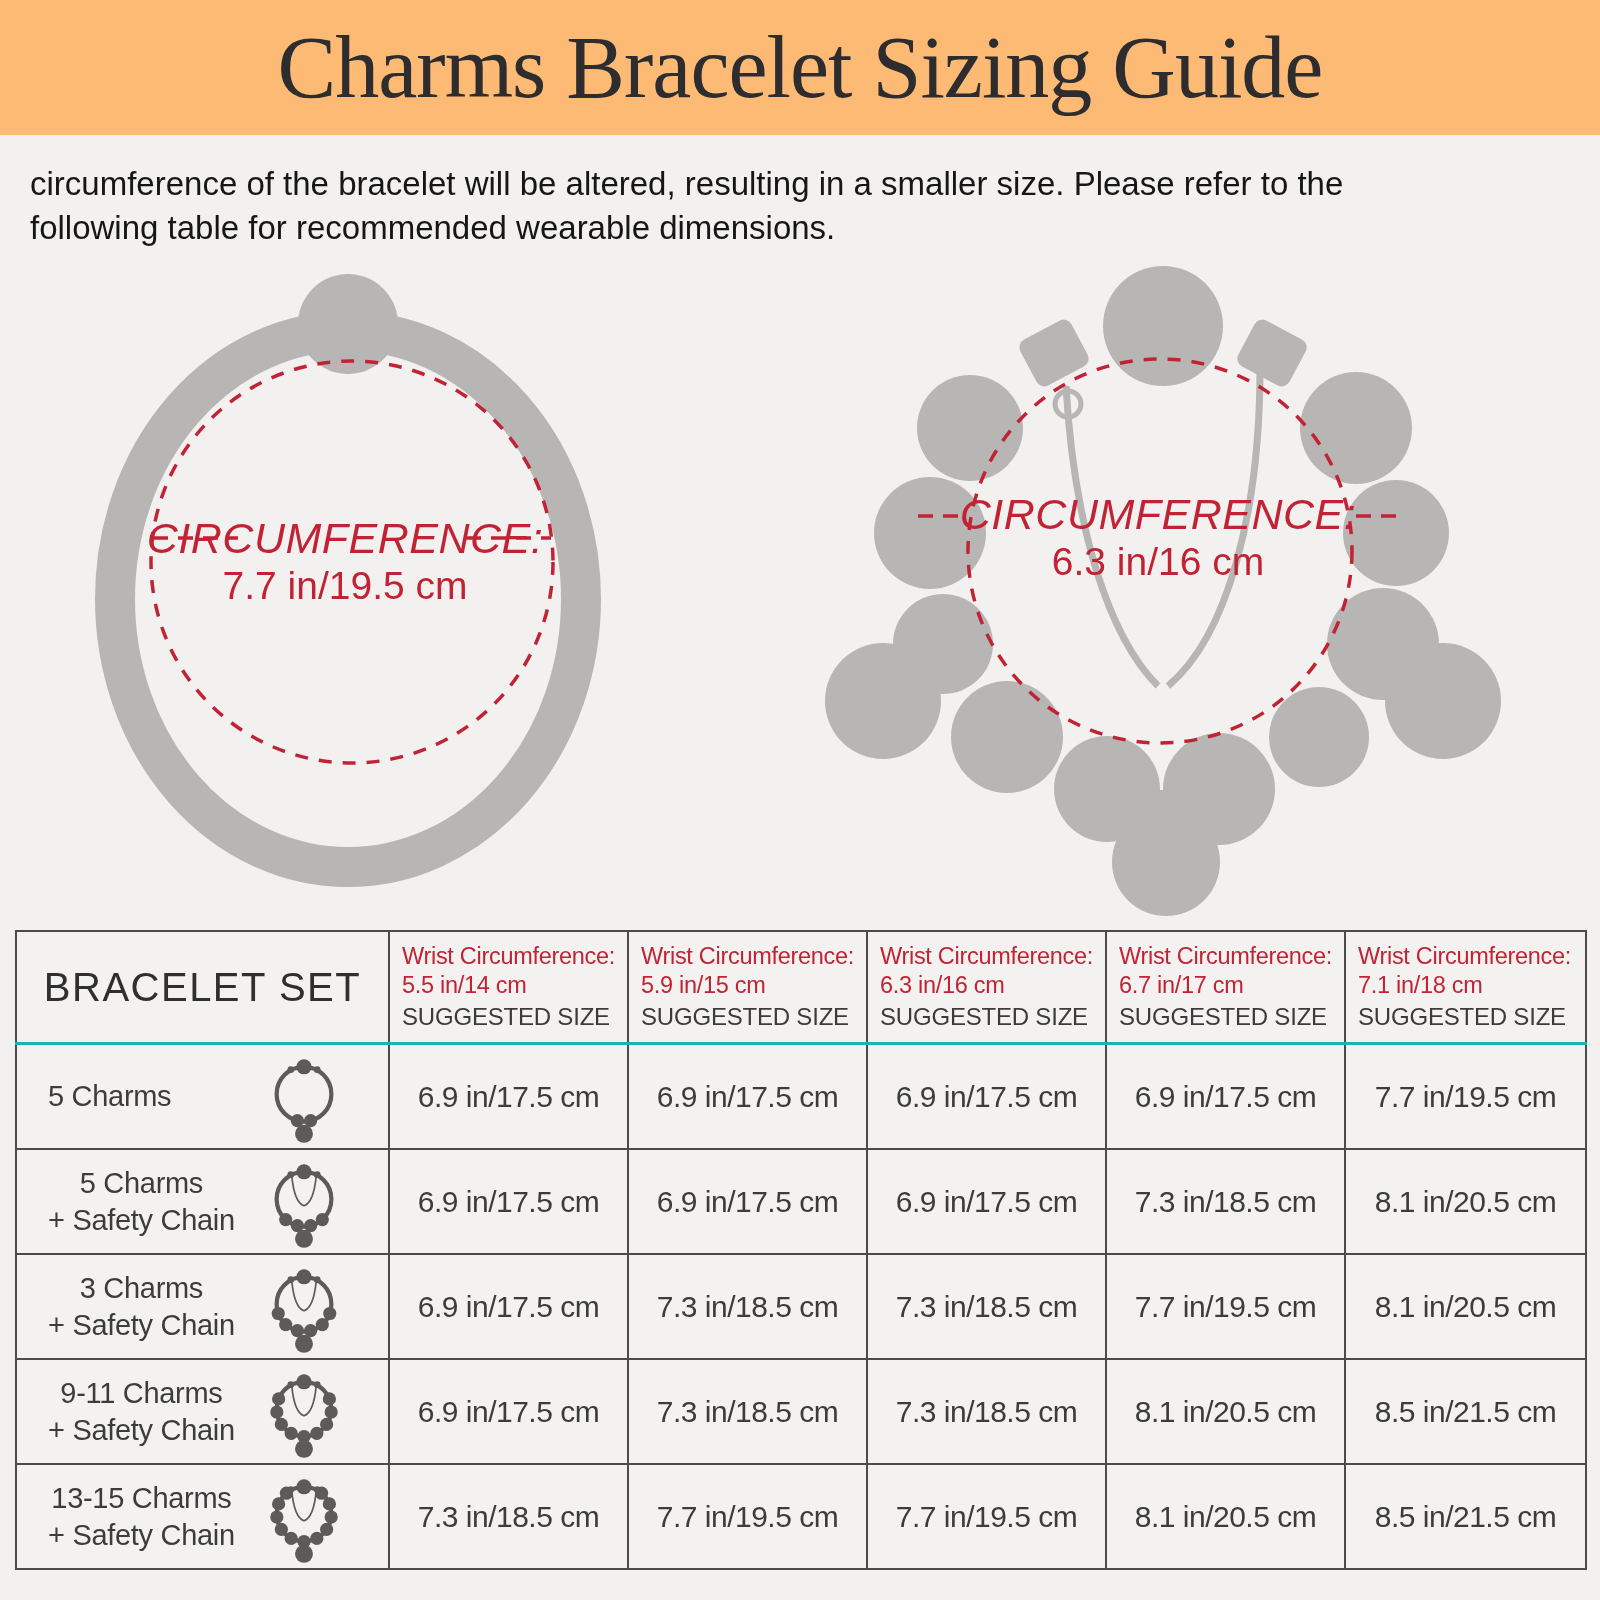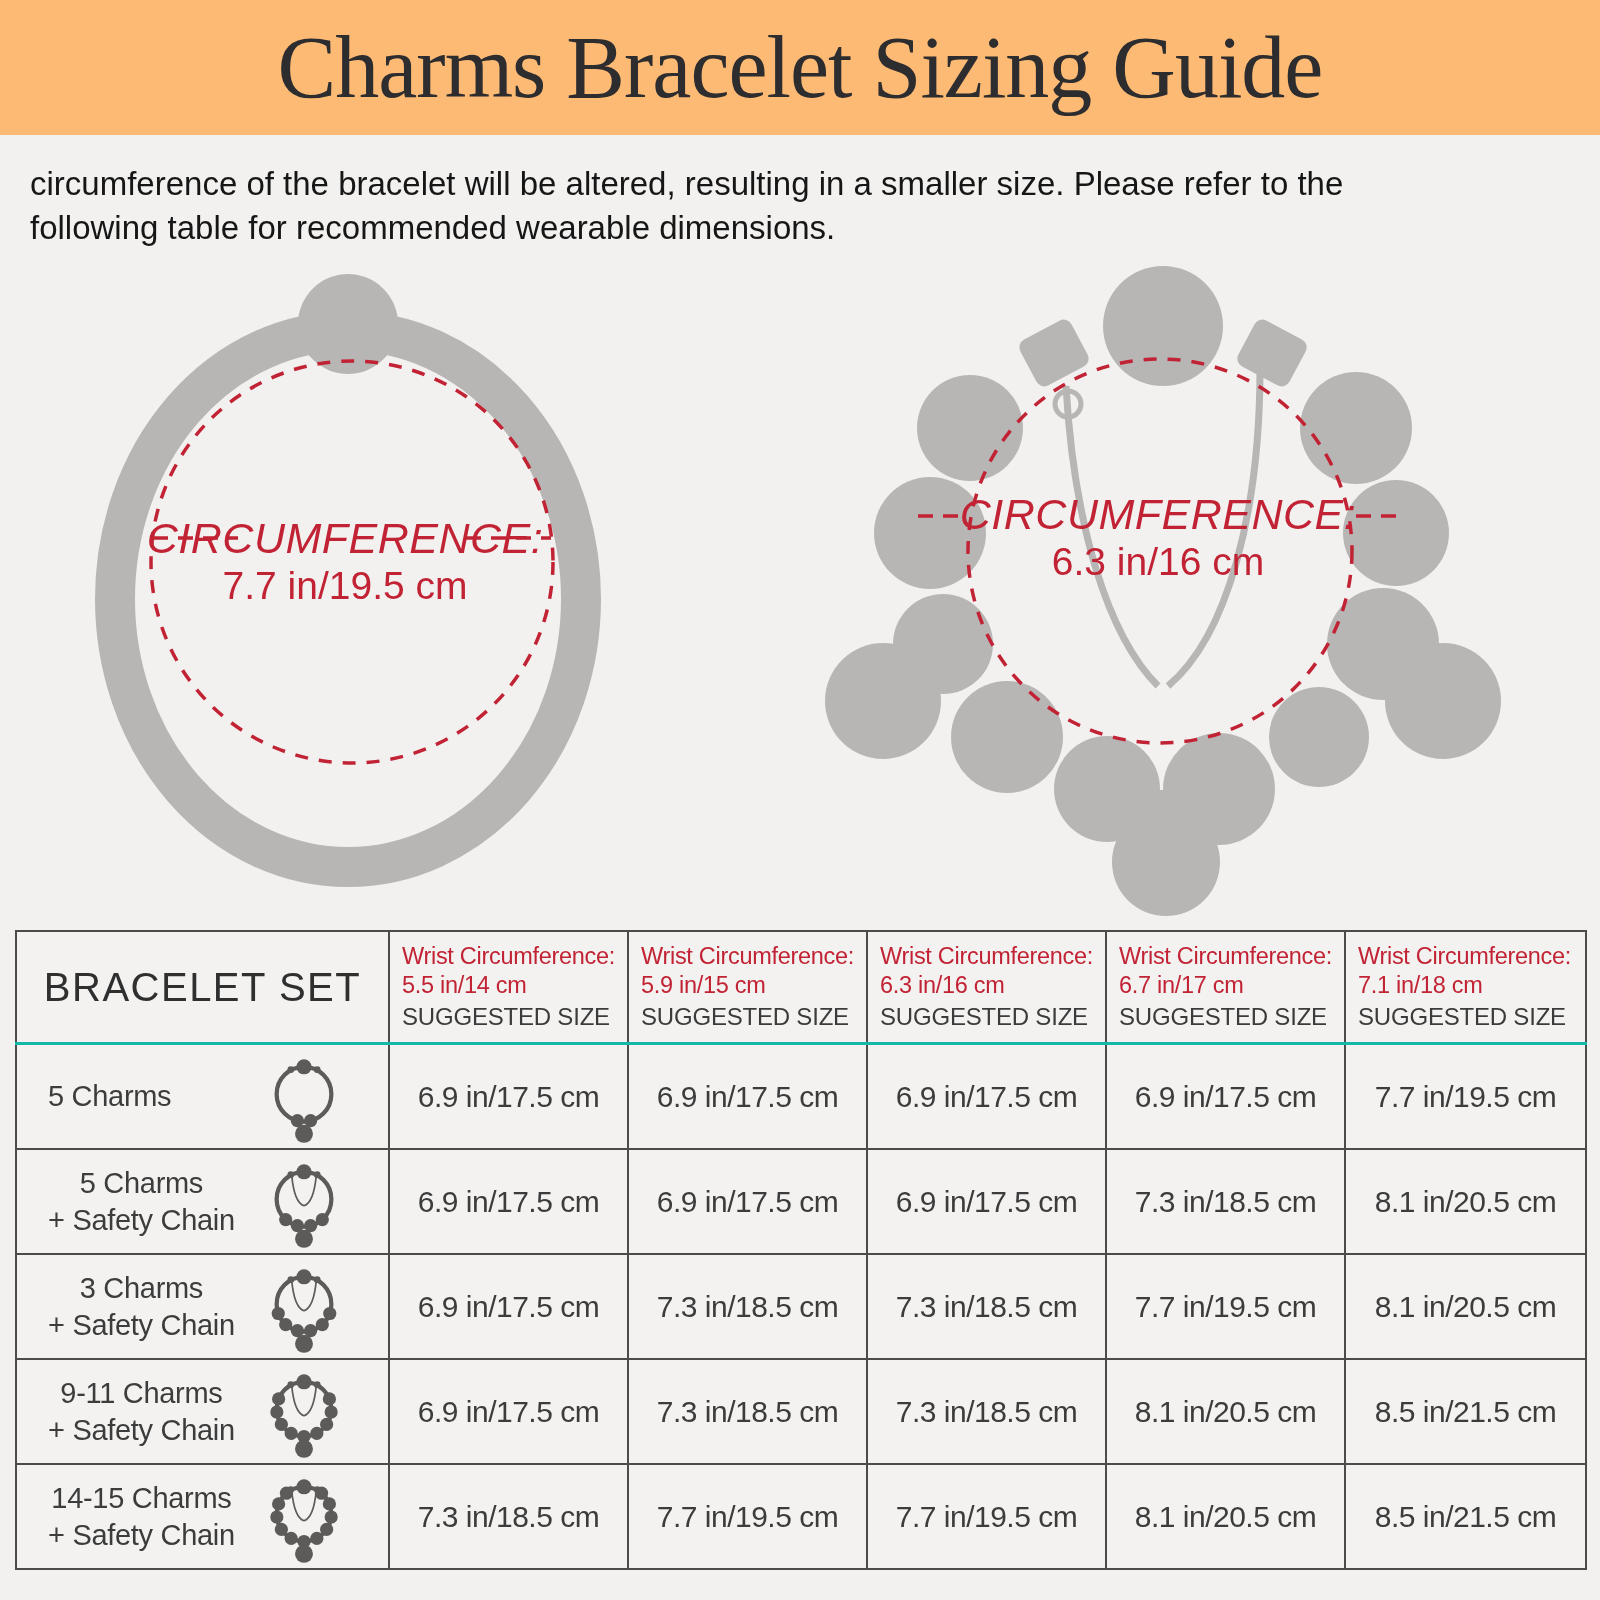--- a/index.html
+++ b/index.html
@@ -326,21 +326,21 @@
       <td>6.9 in/17.5 cm</td>
       <td>7.3 in/18.5 cm</td>
       <td>7.3 in/18.5 cm</td>
       <td>8.1 in/20.5 cm</td>
       <td>8.5 in/21.5 cm</td>
     </tr>
     <tr>
       <td class="rlabel">
         <div class="rwrap">
           <div class="rl-text">
-            <div>14-15 Charms</div>
+            <div>13-15 Charms</div>
             <div>+ Safety Chain</div>
           </div>
           <span class="micon"><svg viewBox="0 0 100 106" xmlns="http://www.w3.org/2000/svg">
                 <circle cx="50" cy="50" r="29" fill="none" stroke="#5c5b5a" stroke-width="4.5"></circle>
                 <path d="M37,25 C39,46 44,55 50,57 C56,55 61,46 63,25" fill="none" stroke="#5c5b5a" stroke-width="1.8"></path>
                 <circle cx="50" cy="21" r="8" fill="#5c5b5a"></circle>
                 <circle cx="36" cy="24" r="3.5" fill="#5c5b5a"></circle>
                 <circle cx="64" cy="24" r="3.5" fill="#5c5b5a"></circle>
                 <circle cx="50.0" cy="79.0" r="7" fill="#5c5b5a"></circle>
                 <circle cx="36.4" cy="75.6" r="7" fill="#5c5b5a"></circle>

